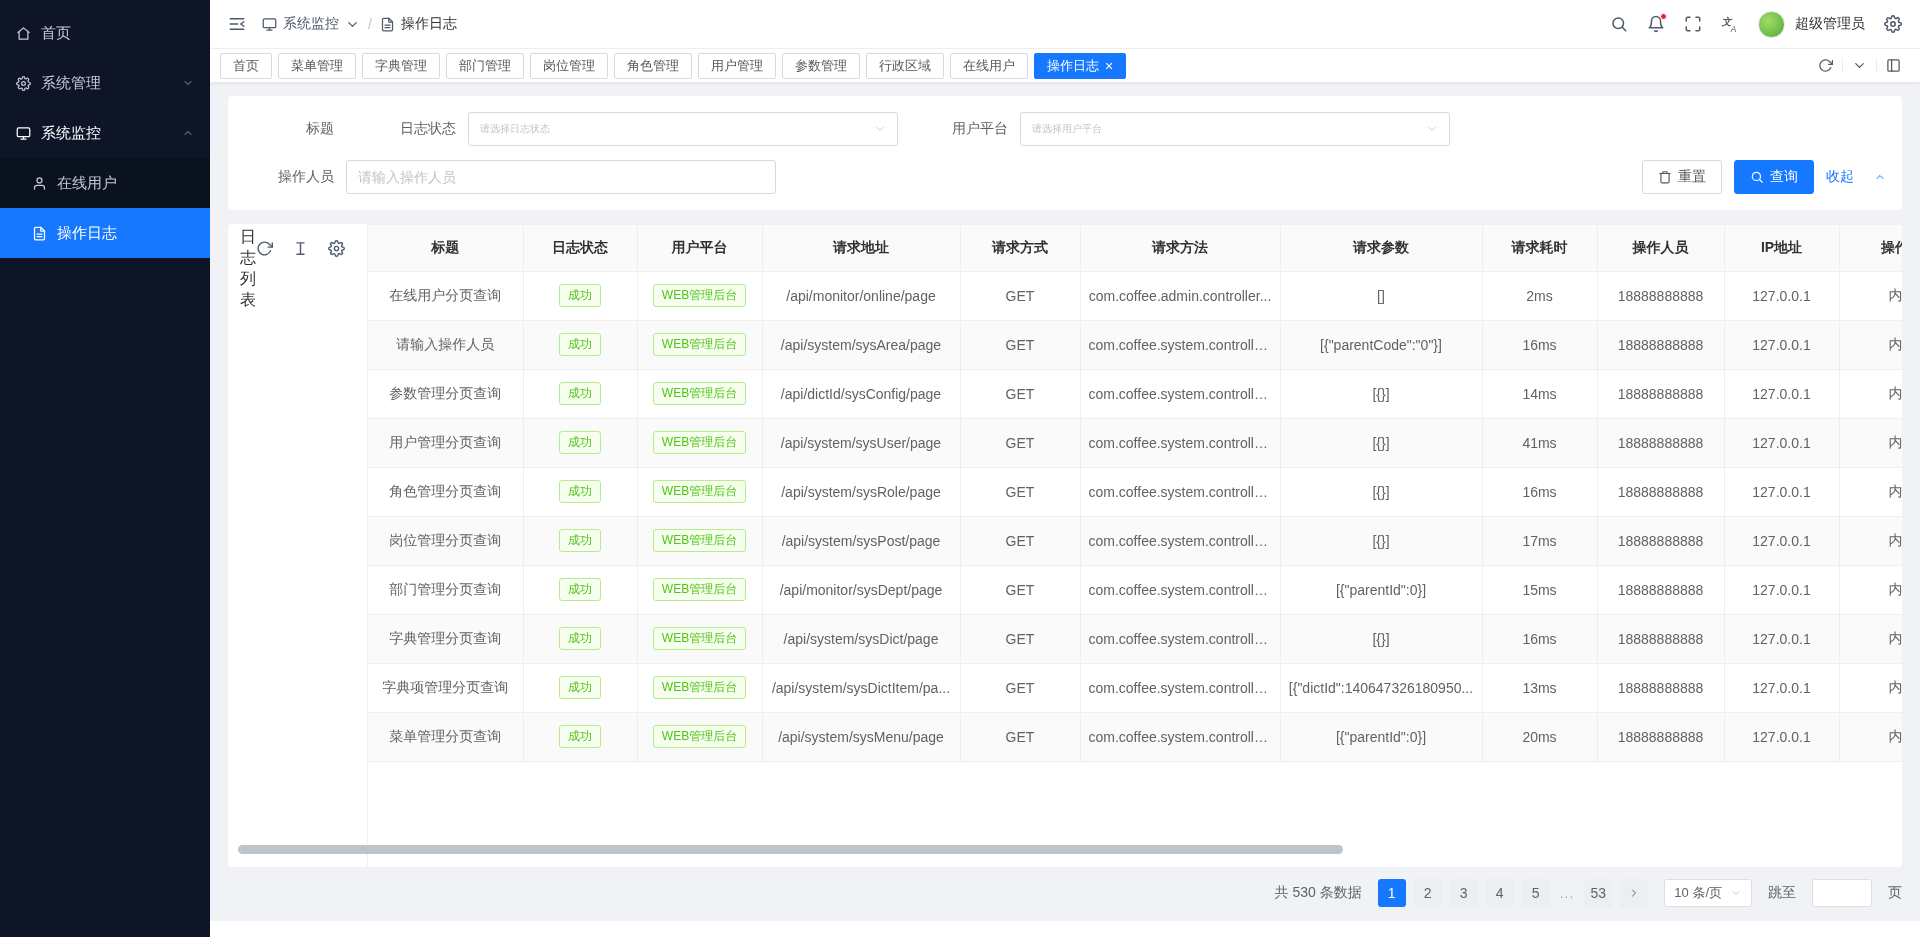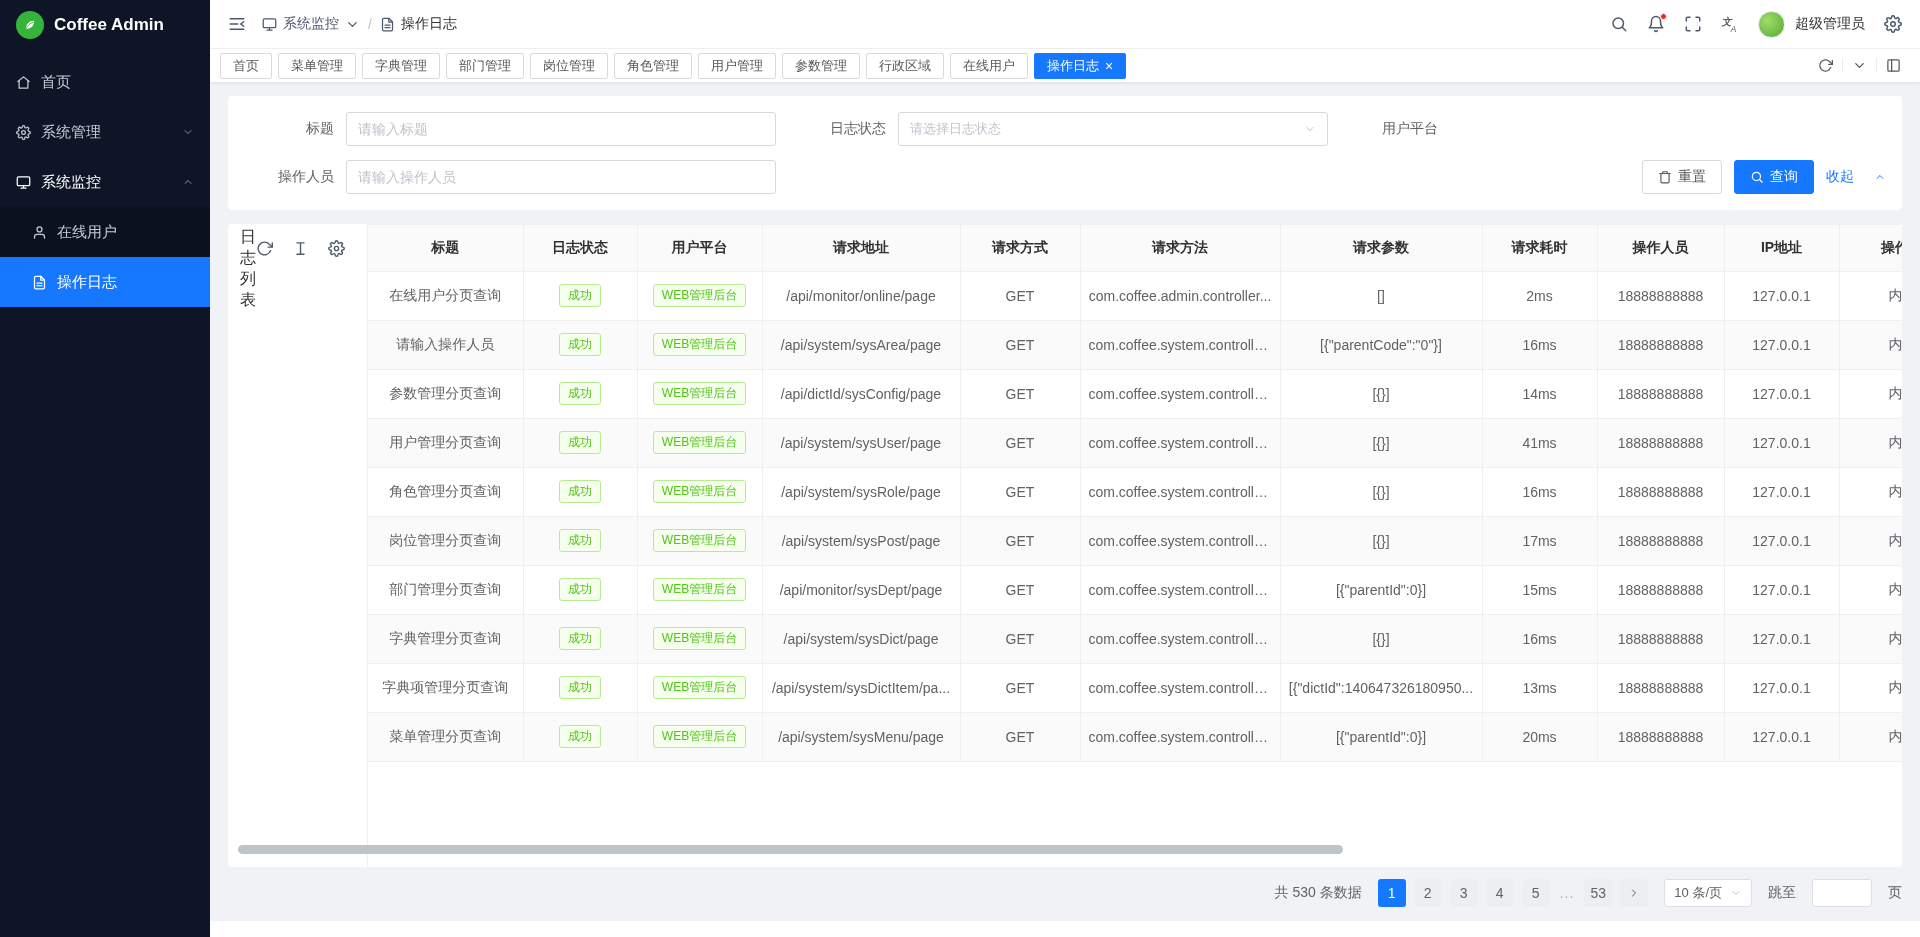--- a/index.html
+++ b/index.html
@@ -70,21 +70,21 @@
   .filter-card{background:#fff;border-radius:4px;padding:16px 16px;margin-bottom:14px;}
   .filter-row{display:flex;align-items:center;}
   .filter-row + .filter-row{margin-top:14px;}
   .field{display:flex;align-items:center;margin-right:20px;}
   .field label{width:90px;text-align:right;margin-right:12px;font-size:14px;color:#606266;}
   .field input{width:430px;height:34px;border:1px solid #d9d9d9;border-radius:3px;
     padding:0 11px;font-size:14px;color:#303133;outline:none;background:#fff;}
   .field input::placeholder{color:#bfc3cc;}
   .select{width:430px;height:34px;border:1px solid #d9d9d9;border-radius:3px;background:#fff;
     display:flex;align-items:center;justify-content:space-between;padding:0 11px;cursor:pointer;}
-  .select .ph{font-size:13px;color:#bfc3cc;}
+  .select .ph{font-size:10px;color:#bfc3cc;}
   .select .ic{color:#c0c4cc;}
   .filter-actions{margin-left:auto;display:flex;align-items:center;gap:12px;}
   .btn{height:34px;display:inline-flex;align-items:center;gap:6px;padding:0 15px;
     border-radius:3px;font-size:14px;cursor:pointer;border:1px solid #d9d9d9;background:#fff;color:#595959;}
   .btn .ic{width:14px;height:14px;}
   .btn.primary{background:#1677ff;border-color:#1677ff;color:#fff;}
   .link{color:#1677ff;font-size:14px;display:inline-flex;align-items:center;gap:20px;cursor:pointer;}
   .link .ic{width:12px;height:12px;}
 
   
@@ -126,29 +126,20 @@
     text-align:center;font-size:13px;outline:none;background:#fff;}
 
   .footer-strip{height:16px;background:#fff;}
 </style>
 </head>
 <body>
 
 <div class="app">
 
   <aside class="sidebar">
-    <div class="logo">
-      <span class="logo-badge">
-        <svg viewBox="0 0 24 24">
-            <path d="M17 7c-6 0-9.5 3.5-10 10 6.5-.5 10-4 10-10z" fill="#fff"></path>
-            <path d="M7.5 16.5C9 12.5 12 9.8 16 8.6" stroke="#36b33b" stroke-width="1.1" fill="none"></path>
-          </svg>
-      </span>
-      <span>Coffee Admin</span>
-    </div>
     <nav class="menu" id="side-menu">
         <div class="menu-item">
           <i class="ic sm">
             <svg viewBox="0 0 24 24" fill="none" stroke="currentColor" stroke-width="2" stroke-linecap="round" stroke-linejoin="round">
               <path d="M3 10.5L12 3l9 7.5"></path>
               <path d="M5 9.5V21h14V9.5"></path>
             </svg>
           </i>
           <span>首页</span>
         </div>
@@ -339,35 +330,42 @@
           </span>
       </div>
     </div>
 
     <div class="content">
 
       <div class="filter-card">
         <div class="filter-row">
           <div class="field">
             <label>标题</label>
-            <input placeholder="请输入标题" style="">
           </div>
           <div class="field">
             <label>日志状态</label>
             <div class="select">
               <span class="ph">请选择日志状态</span>
               <i class="ic xs">
                   <svg viewBox="0 0 24 24" fill="none" stroke="currentColor" stroke-width="2" stroke-linecap="round" stroke-linejoin="round">
                     <path d="M6 9l6 6 6-6"></path>
                   </svg>
                 </i>
             </div>
           </div>
           <div class="field">
             <label>用户平台</label>
+            <div class="select">
+              <span class="ph">请选择用户平台</span>
+              <i class="ic xs">
+                  <svg viewBox="0 0 24 24" fill="none" stroke="currentColor" stroke-width="2" stroke-linecap="round" stroke-linejoin="round">
+                    <path d="M6 9l6 6 6-6"></path>
+                  </svg>
+                </i>
+            </div>
           </div>
         </div>
         <div class="filter-row">
           <div class="field">
             <label>操作人员</label>
             <input placeholder="请输入操作人员" style="">
           </div>
           <div class="filter-actions">
             <button class="btn">
               <i class="ic">

